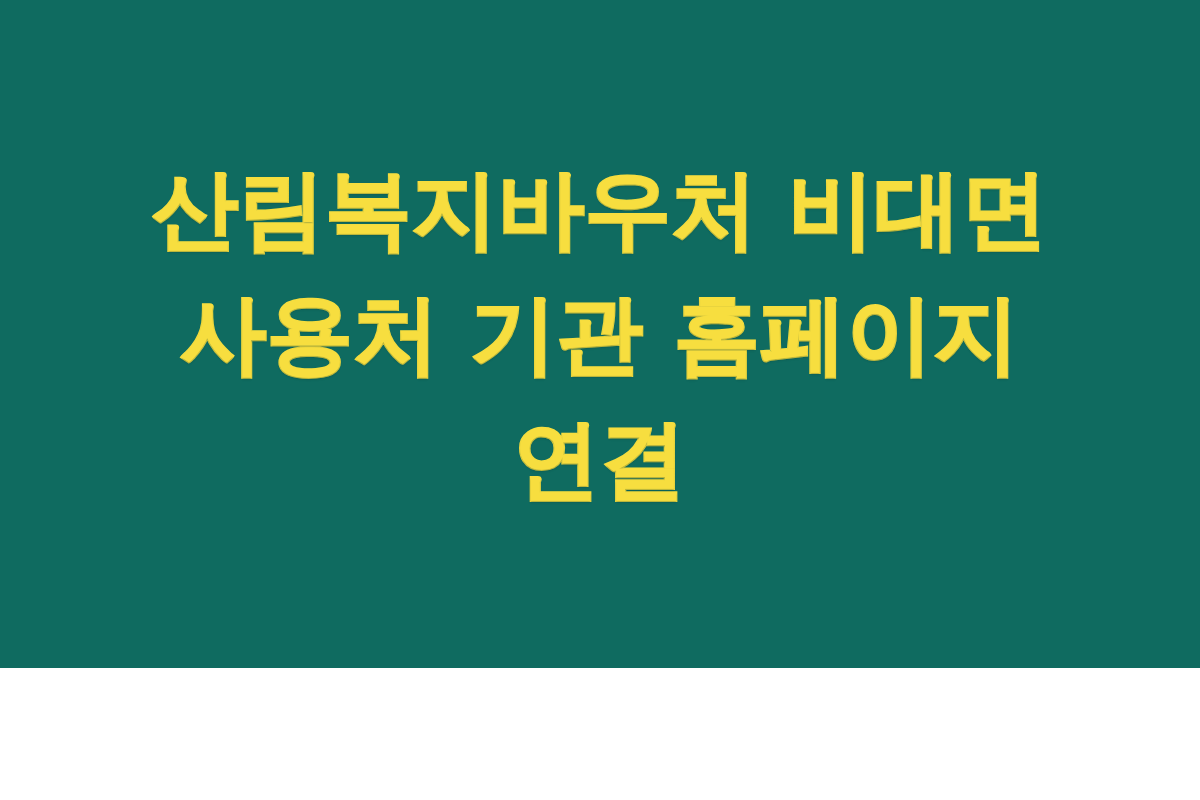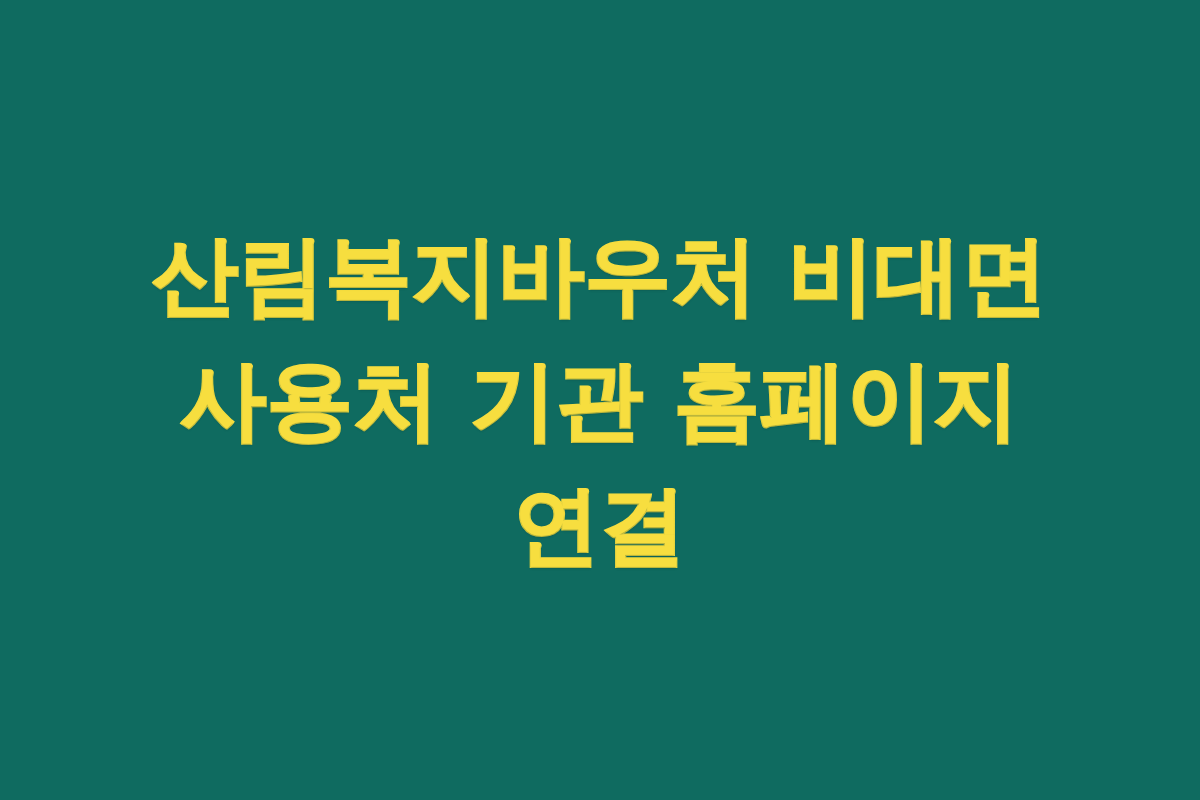--- a/index.html
+++ b/index.html
@@ -49,21 +49,21 @@
     paint-order: stroke fill;
     -webkit-text-stroke: 2.5px #f7de3f;
     text-shadow:
       0 0 1px rgba(247, 222, 63, 0.95),
       0 2px 2px rgba(10, 62, 55, 0.30);
   }
 </style>
 </head>
 <body>
 
-<div id="banner-card" style="background-color: rgb(15, 107, 96); width: 1200px; height: 800px;">
+<div id="banner-card" style="background-color: rgb(15, 107, 96); width: 1200px; height: 668px;">
 
   <div id="headline-block" style="padding: 0px 88px; text-align: center;">
 
     <h1 id="headline-text" style="color: rgb(247, 222, 63); -webkit-text-stroke: 2.5px rgb(247, 222, 63); font-size: 86px; line-height: 125px;">산림복지바우처 비대면 사용처 기관 홈페이지 연결</h1>
 
   </div>
 
 </div>
 
 </body></html>

